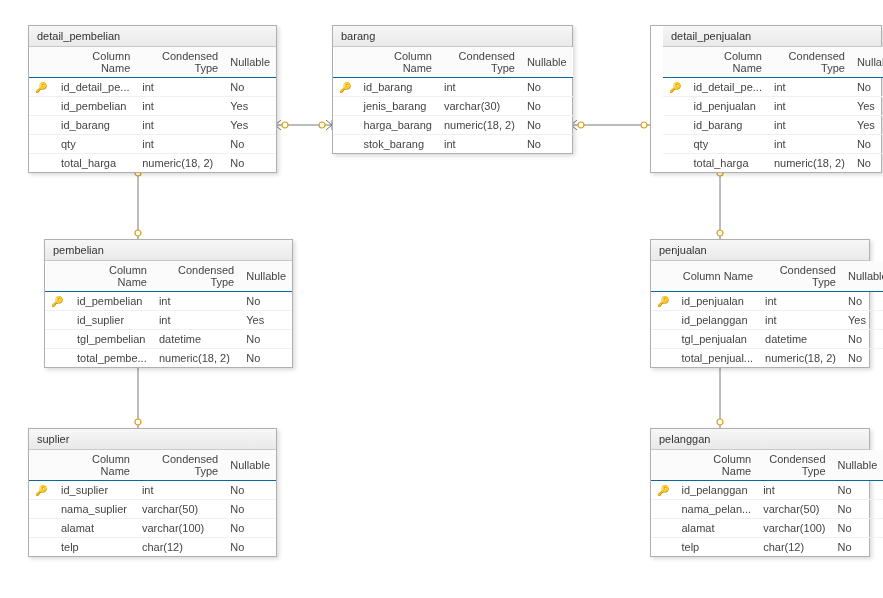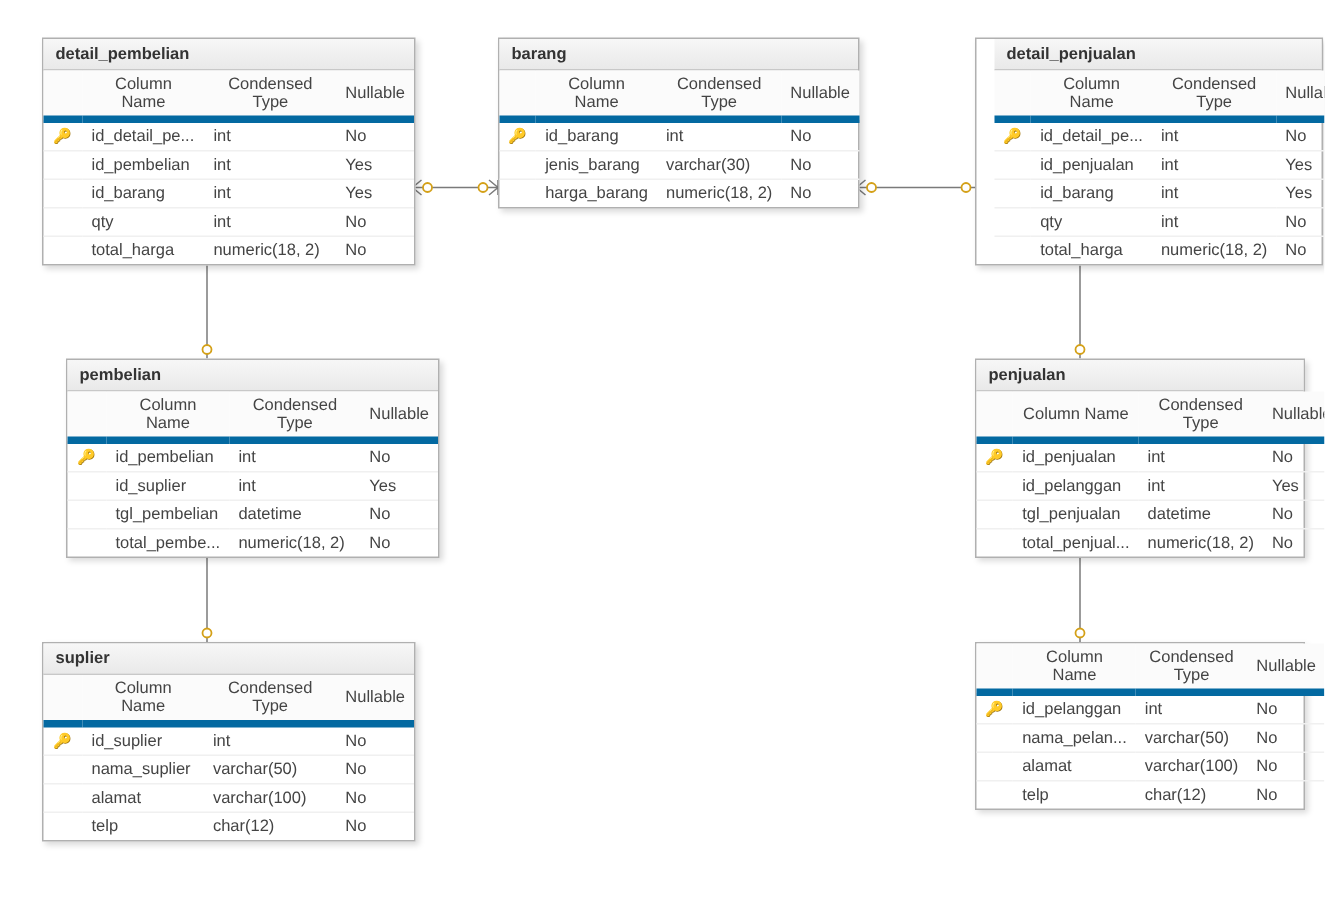--- a/index.html
+++ b/index.html
@@ -1,20 +1,20 @@
 <!DOCTYPE html>
 <html><head>
 <meta charset="utf-8">
 <style>
   html,body{margin:0;padding:0;font-family:"Segoe UI",Tahoma,sans-serif;font-size:11px;color:#333;background:#fff}
   #canvas{position:relative;width:883px;height:598px;background:#fff;overflow:hidden}
   .table-box{position:absolute;border:1px solid #b0b0b0;box-shadow:2px 2px 4px rgba(0,0,0,0.15);background:#fff}
-  .table-title{background:linear-gradient(#f7f7f7,#e9e9e9);border-bottom:1px solid #c8c8c8;font-weight:bold;padding:4px 8px;color:#333}
+  .table-title{background:linear-gradient(#f7f7f7,#e9e9e9);border-bottom:1px solid #c8c8c8;font-weight:normal;padding:4px 8px;color:#333}
   .cols{width:100%;border-collapse:collapse}
-  .cols th{text-align:center;font-weight:normal;color:#444;padding:3px 6px;border-bottom:5px solid #0369a1;background:#fbfbfb}
+  .cols th{text-align:right;font-weight:normal;color:#444;padding:3px 6px;border-bottom:1px solid #0369a1;background:#fbfbfb}
   .cols td{padding:3px 6px;border-bottom:1px solid #f0f0f0;color:#444;white-space:nowrap;overflow:hidden;text-overflow:ellipsis}
   .cols tr:last-child td{border-bottom:none}
   .key-cell{width:14px;text-align:center}
   .key-icon{color:#d4a017;font-size:10px}
   svg.links{position:absolute;left:0;top:0;pointer-events:none}
   .link{stroke:#7a7a7a;stroke-width:1;fill:none}
   .endpoint{fill:#fff;stroke:#d4a017;stroke-width:1.2}
   .endpoint-inf{stroke:#7a7a7a;fill:none;stroke-width:1}
 </style>
 </head>
@@ -148,20 +148,26 @@
               <td>jenis_barang</td>
               <td>varchar(30)</td>
               <td>No</td>
             </tr>
             <tr>
               <td class="key-cell"></td>
               <td>harga_barang</td>
               <td>numeric(18, 2)</td>
               <td>No</td>
             </tr>
+            <tr>
+              <td class="key-cell"></td>
+              <td>stok_barang</td>
+              <td>int</td>
+              <td>No</td>
+            </tr>
           </tbody>
         </table>
       </div>
       <div class="table-box" style="left: 650px; top: 25px; width: 218px; padding-left: 12px;">
         <div class="table-title">detail_penjualan</div>
         <table class="cols">
           <thead>
             <tr>
               <th class="key-cell"></th>
               <th>Column Name</th>
@@ -314,20 +320,21 @@
             <tr>
               <td class="key-cell"></td>
               <td>telp</td>
               <td>char(12)</td>
               <td>No</td>
             </tr>
           </tbody>
         </table>
       </div>
       <div class="table-box" style="left: 650px; top: 428px; width: 218px;">
+        <div class="table-title">pelanggan</div>
         <table class="cols">
           <thead>
             <tr>
               <th class="key-cell"></th>
               <th>Column Name</th>
               <th>Condensed Type</th>
               <th>Nullable</th>
             </tr>
           </thead>
           <tbody>

